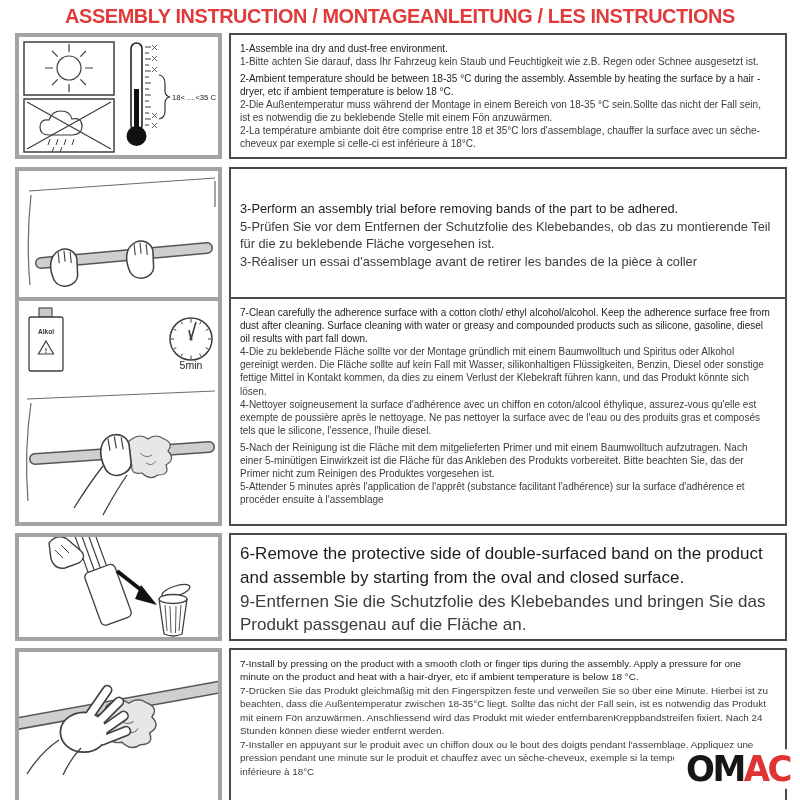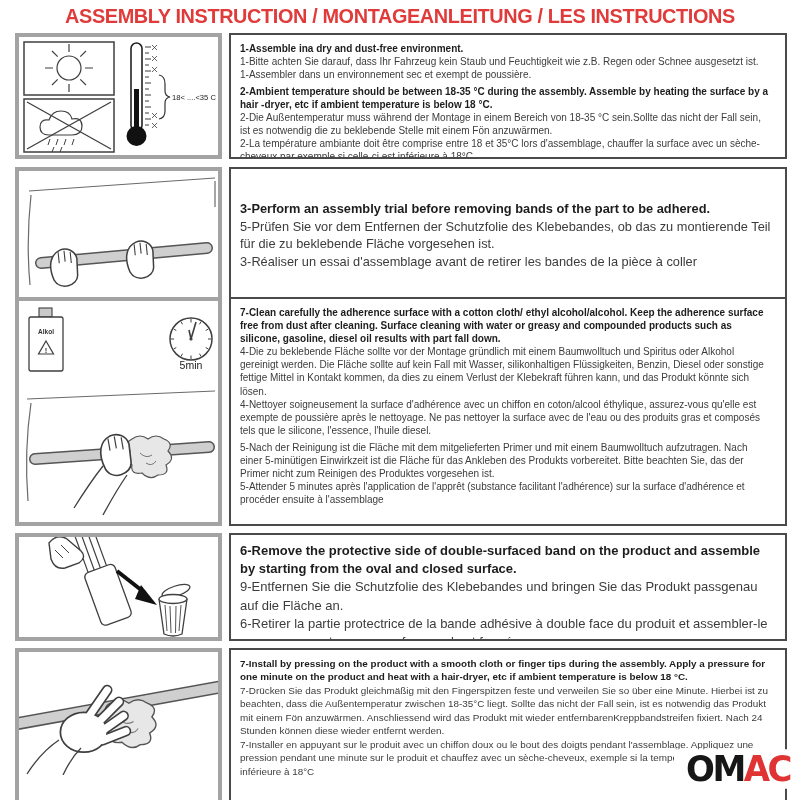--- a/index.html
+++ b/index.html
@@ -21,26 +21,26 @@
   .r5{top:648px;height:160px;}
   .illu{
     flex:0 0 207px;width:207px;border:4px solid #a3a3a3;background:#fff;
     box-sizing:border-box;overflow:hidden;
   }
   .txt{
     flex:1;border:2px solid #4a4a4a;background:#fff;box-sizing:border-box;
     padding:7px 14px 4px 9px;overflow:hidden;color:#3c3c3c;
   }
   .txt p{margin:0;}
-  .txt .en{font-weight:bold;color:#1d1d1d;}
+  .txt .en{font-weight:normal;color:#1d1d1d;}
   .section + .section{margin-top:4px;}
   .r1 .txt{font-size:10px;line-height:1.3;}
   .r2 .txt{font-size:12.8px;line-height:1.38;padding-top:31px;}
   .r3 .txt{font-size:10px;line-height:1.31;}
-  .r4 .txt{font-size:13px;line-height:1.4;}
+  .r4 .txt{font-size:17px;line-height:1.4;}
   .r5 .txt{font-size:9.9px;line-height:1.36;}
   svg{display:block;}
   .logo{
     position:absolute;top:750px;right:10px;background:#fff;
     font-size:34px;font-weight:bold;letter-spacing:-2.5px;line-height:1;
     padding:2px 0 2px 12px;font-family:"DejaVu Sans","Liberation Sans",sans-serif;
     transform:scaleY(1.04);
   }
   .logo .b{color:#161616;}
   .logo .r{color:#e03434;}
@@ -101,21 +101,20 @@
         <path d="M133,8 l5,5 M138,8 l-5,5 M133,19 l5,5 M138,19 l-5,5 M133,30 l5,5 M138,30 l-5,5 M133,76 l5,5 M138,76 l-5,5 M133,86 l5,5 M138,86 l-5,5" stroke="#3f3f3f" stroke-width="0.8"></path>
         <path d="M140,38 Q146,39 146,47 L146,54 Q146,59 151,60 Q146,61 146,66 L146,74 Q146,81 140,82" fill="none" stroke="#333" stroke-width="1.2"></path>
         <text x="153" y="63" font-size="7.6" fill="#222">18&lt; ....&lt;35 C</text>
       </g>
     </svg>
   </div>
   <div class="txt">
     <div class="section">
       <p class="en">1-Assemble ina dry and dust-free environment.</p>
       <p class="de">1-Bitte achten Sie darauf, dass Ihr Fahrzeug kein Staub und Feuchtigkeit wie z.B. Regen oder Schnee ausgesetzt ist.</p>
-      <p class="fr">1-Assembler dans un environnement sec et exempt de poussière.</p>
     </div>
     <div class="section">
       <p class="en">2-Ambient temperature should be between 18-35 °C  during the assembly. Assemble by heating the surface by a hair -dryer, etc if ambient temperature is below 18 °C.</p>
       <p class="de">2-Die Außentemperatur muss während der Montage in einem Bereich von 18-35 °C  sein.Sollte das nicht der Fall sein, ist es notwendig die zu beklebende Stelle mit einem Fön anzuwärmen.</p>
       <p class="fr">2-La température ambiante doit être comprise entre 18 et 35°C lors d'assemblage, chauffer la surface avec un sèche-cheveux par exemple si celle-ci est inférieure à 18°C.</p>
     </div>
   </div>
 </div>
 
 <div class="row r2">

